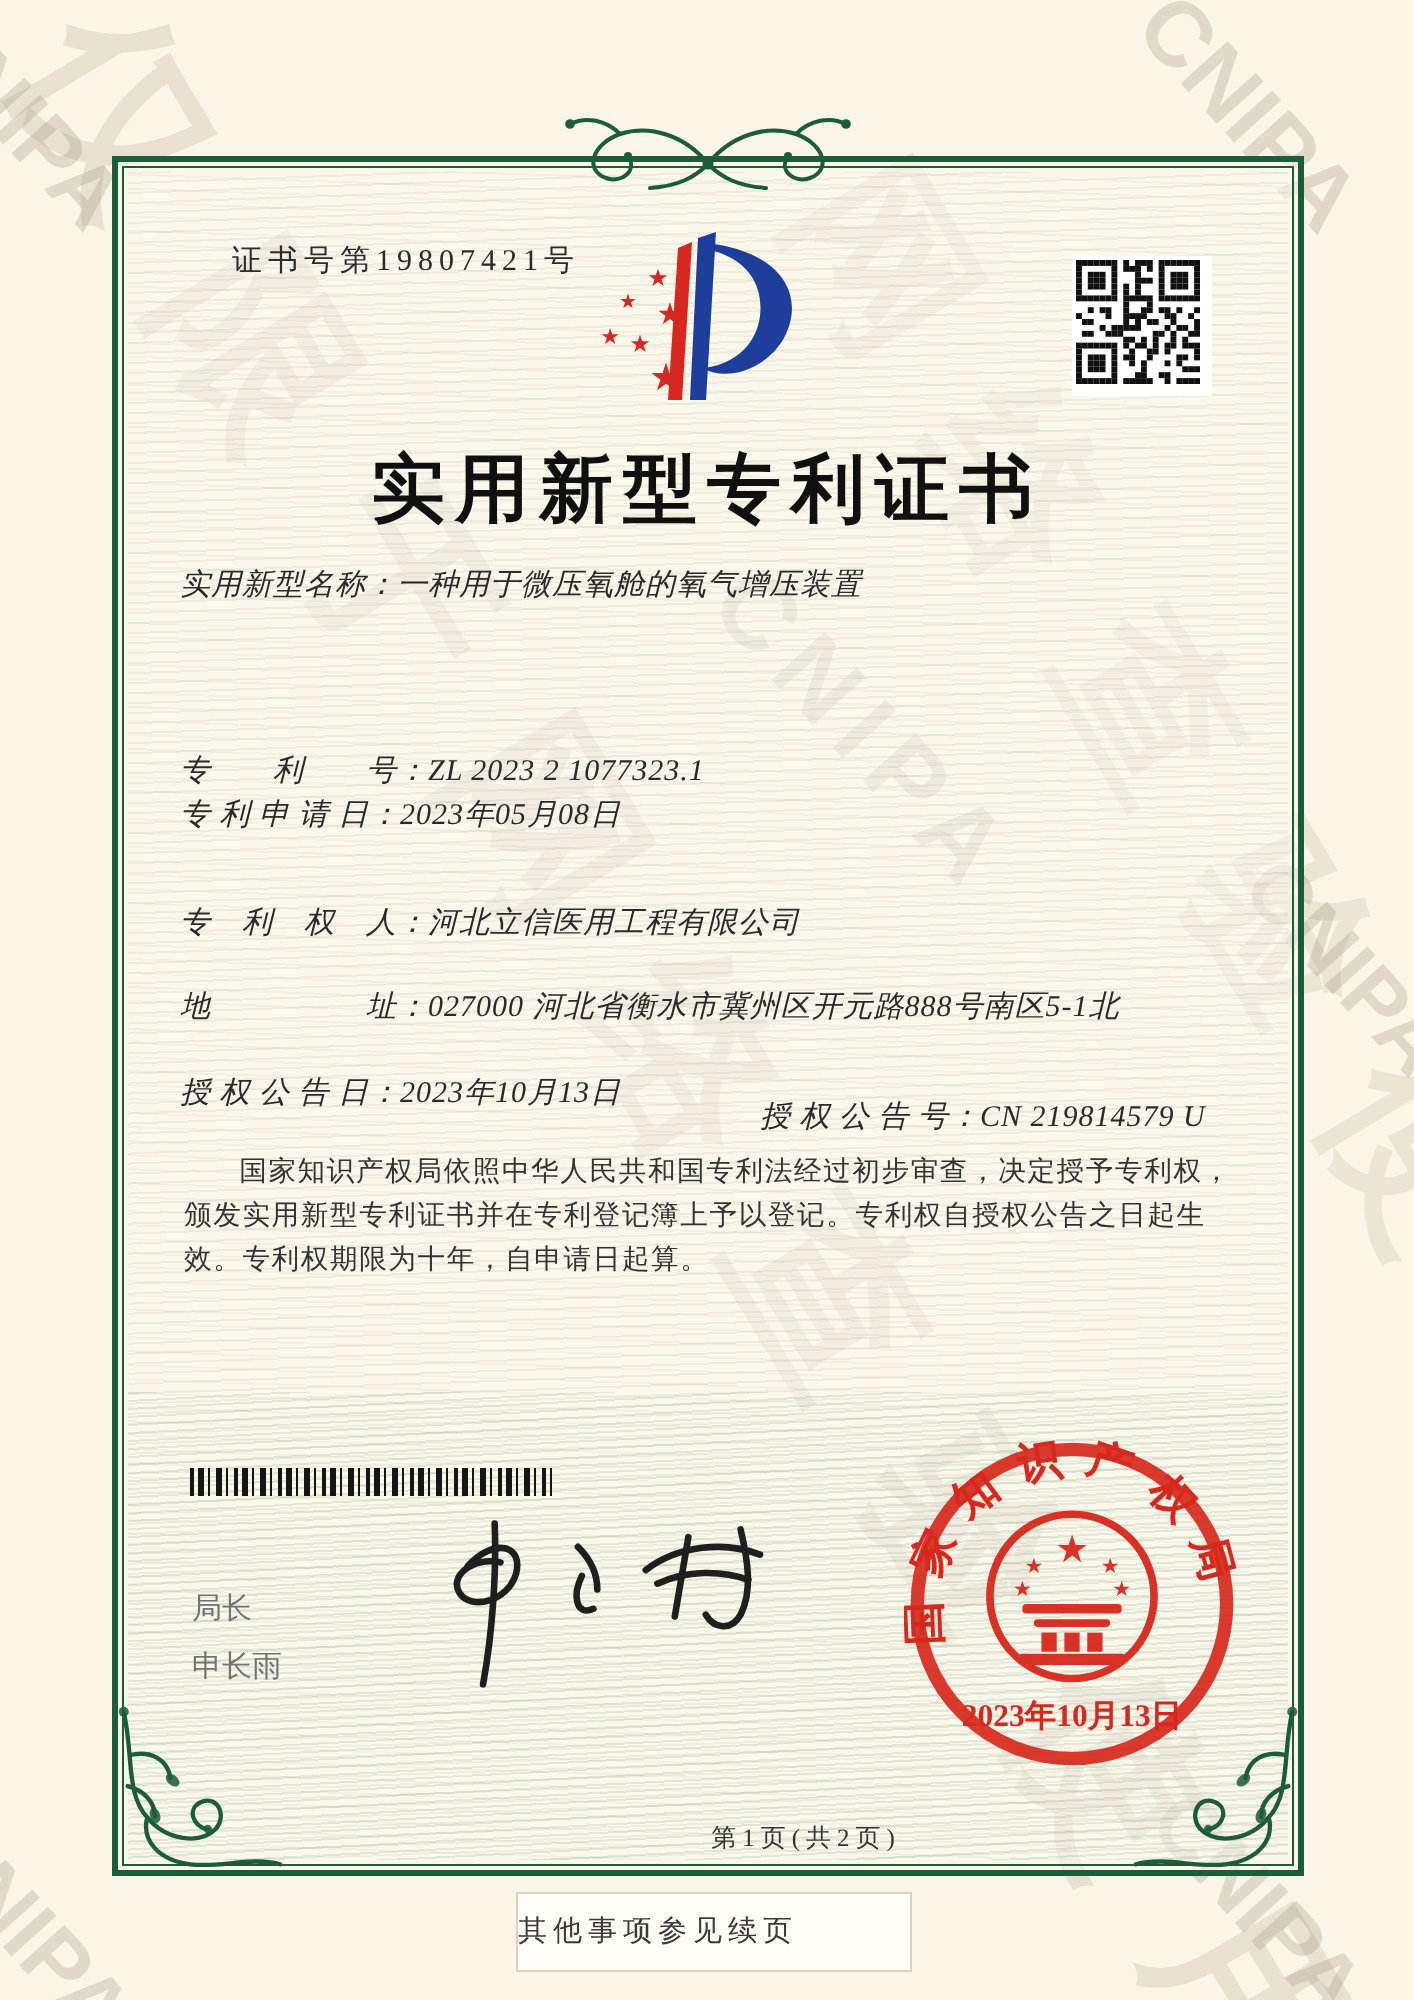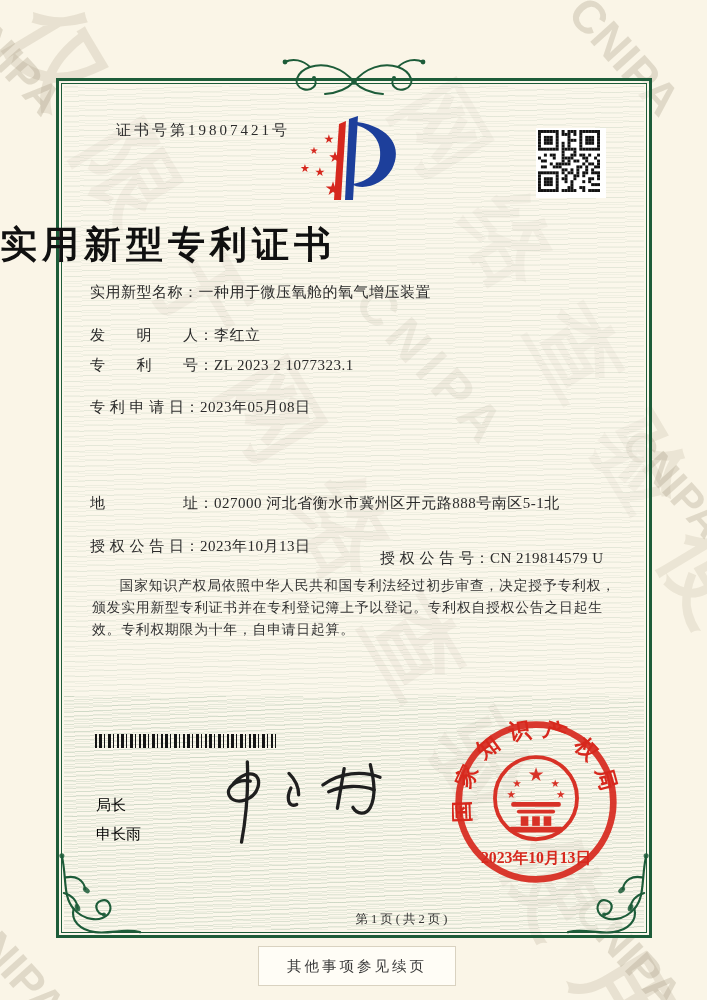--- a/index.html
+++ b/index.html
@@ -41,47 +41,47 @@
     background:repeating-linear-gradient(177deg, rgba(96,142,106,0.16) 0 1px, transparent 1px 4px);
   }
   .ornament-top{position:absolute;left:0;right:0;top:52px;text-align:center;z-index:3;}
   .corner{position:absolute;z-index:3;}
   
   .content{position:absolute;inset:0;z-index:4;}
   .cert-no{position:absolute;left:92px;top:121px;font-size:15px;letter-spacing:3px;color:#2b2b2b;margin-left:24px;}
   .logo{position:absolute;left:293px;top:112px;}
   .qr{position:absolute;left:536px;top:128px;width:66px;height:66px;background:#fff;padding:2px;}
   .title{
-    position:absolute;left:0;right:0;top:220px;text-align:left;
+    position:absolute;left:0;right:0;top:220px;text-align:center;
     font-size:37px;font-weight:bold;letter-spacing:5px;color:#101010;
   }
-  .field{position:absolute;left:90px;width:530px;font-size:15px;color:#2a2a2a;letter-spacing:0.5px;}
+  .field{position:absolute;left:90px;width:530px;font-size:15px;color:#2a2a2a;letter-spacing:0.5px;font-style:italic;}
   .field .lab{color:#2a2a2a;}
-  .f1{top:283px}.f2{top:326px}.f3{top:356px}.f4{top:398px}.f5{top:452px}.f6{top:494px}.f7{top:537px}
+  .f1{top:283px}.f2{top:326px}.f3{top:376px}.f4{top:398px}.f5{top:452px}.f6{top:494px}.f7{top:537px}
   .f7 .pair2{position:absolute;left:290px;top:12px;}
   .paras{position:absolute;left:92px;top:575px;width:528px;font-size:13.8px;line-height:22px;color:#333;}
   .paras p{margin:0 0 3px 0;text-indent:2em;letter-spacing:0.8px;font-family:Liberation Serif, serif;}
   .barcode{
     position:absolute;left:95px;top:734px;width:181px;height:14px;
     background:repeating-linear-gradient(90deg,
       #151515 0 2px, transparent 2px 4px,
       #151515 4px 7px, transparent 7px 9px,
       #151515 9px 10px, transparent 10px 13px,
       #151515 13px 16px, transparent 16px 18px,
       #151515 18px 19px, transparent 19px 22px);
   }
   .director{position:absolute;left:96px;top:790px;font-family:"Liberation Sans","DejaVu Sans",sans-serif;
-    font-size:15px;color:#000000;line-height:29px;}
+    font-size:15px;color:#737373;line-height:29px;}
   .signature{position:absolute;left:196px;top:756px;}
   .seal{position:absolute;left:452px;top:718px;width:168px;height:168px;}
   .pagenum{position:absolute;left:56px;width:694px;top:911px;text-align:center;font-size:12.5px;letter-spacing:3px;color:#333;}
   .cont-box{
     position:absolute;left:258px;top:946px;width:196px;height:38px;z-index:4;
     background:#fffdf6;border:1px solid #d9d2c0;
-    text-align:center;line-height:38px;font-size:14.5px;letter-spacing:3px;color:#3a3a3a;
+    line-height:38px;font-size:14.5px;letter-spacing:3px;color:#3a3a3a;
   }
 </style>
 </head>
 <body>
 
 <div class="layer">
   <div class="wm wm-cn">仅限于网络查验使用</div>
   <div class="wm wm-cn2">网络查验使用</div>
   <div class="wm wm-cnipa" style="left:388px;top:272px;font-size:52px;letter-spacing:8px;">CNIPA</div>
   <div class="wm wm-cnipa" style="left:598px;top:-14px;font-size:46px;">CNIPA</div>
@@ -384,28 +384,28 @@
         <rect x="15" y="60" width="3" height="3" fill="#111"></rect>
         <rect x="18" y="60" width="3" height="3" fill="#111"></rect>
       </svg>
   </div>
 
   <div class="title">实用新型专利证书</div>
 
   <div class="field f1">
     <span class="lab">实用新型名称：</span><span>一种用于微压氧舱的氧气增压装置</span>
   </div>
-  <div class="field f2">
-    <span class="lab">发　　明　　人：</span><span>李红立</span>
-  </div>
   <div class="field f3">
     <span class="lab">专　　利　　号：</span><span>ZL 2023 2 1077323.1</span>
   </div>
   <div class="field f4">
     <span class="lab">专 利 申 请 日：</span><span>2023年05月08日</span>
+  </div>
+  <div class="field f5">
+    <span class="lab">专　利　权　人：</span><span>河北立信医用工程有限公司</span>
   </div>
   <div class="field f6">
     <span class="lab">地　　　　　址：</span><span>027000 河北省衡水市冀州区开元路888号南区5-1北</span>
   </div>
   <div class="field f7">
     <span>
       <span class="lab">授 权 公 告 日：</span><span>2023年10月13日</span>
     </span>
     <span class="pair2">
       <span class="lab">授 权 公 告 号：</span><span>CN 219814579 U</span>

